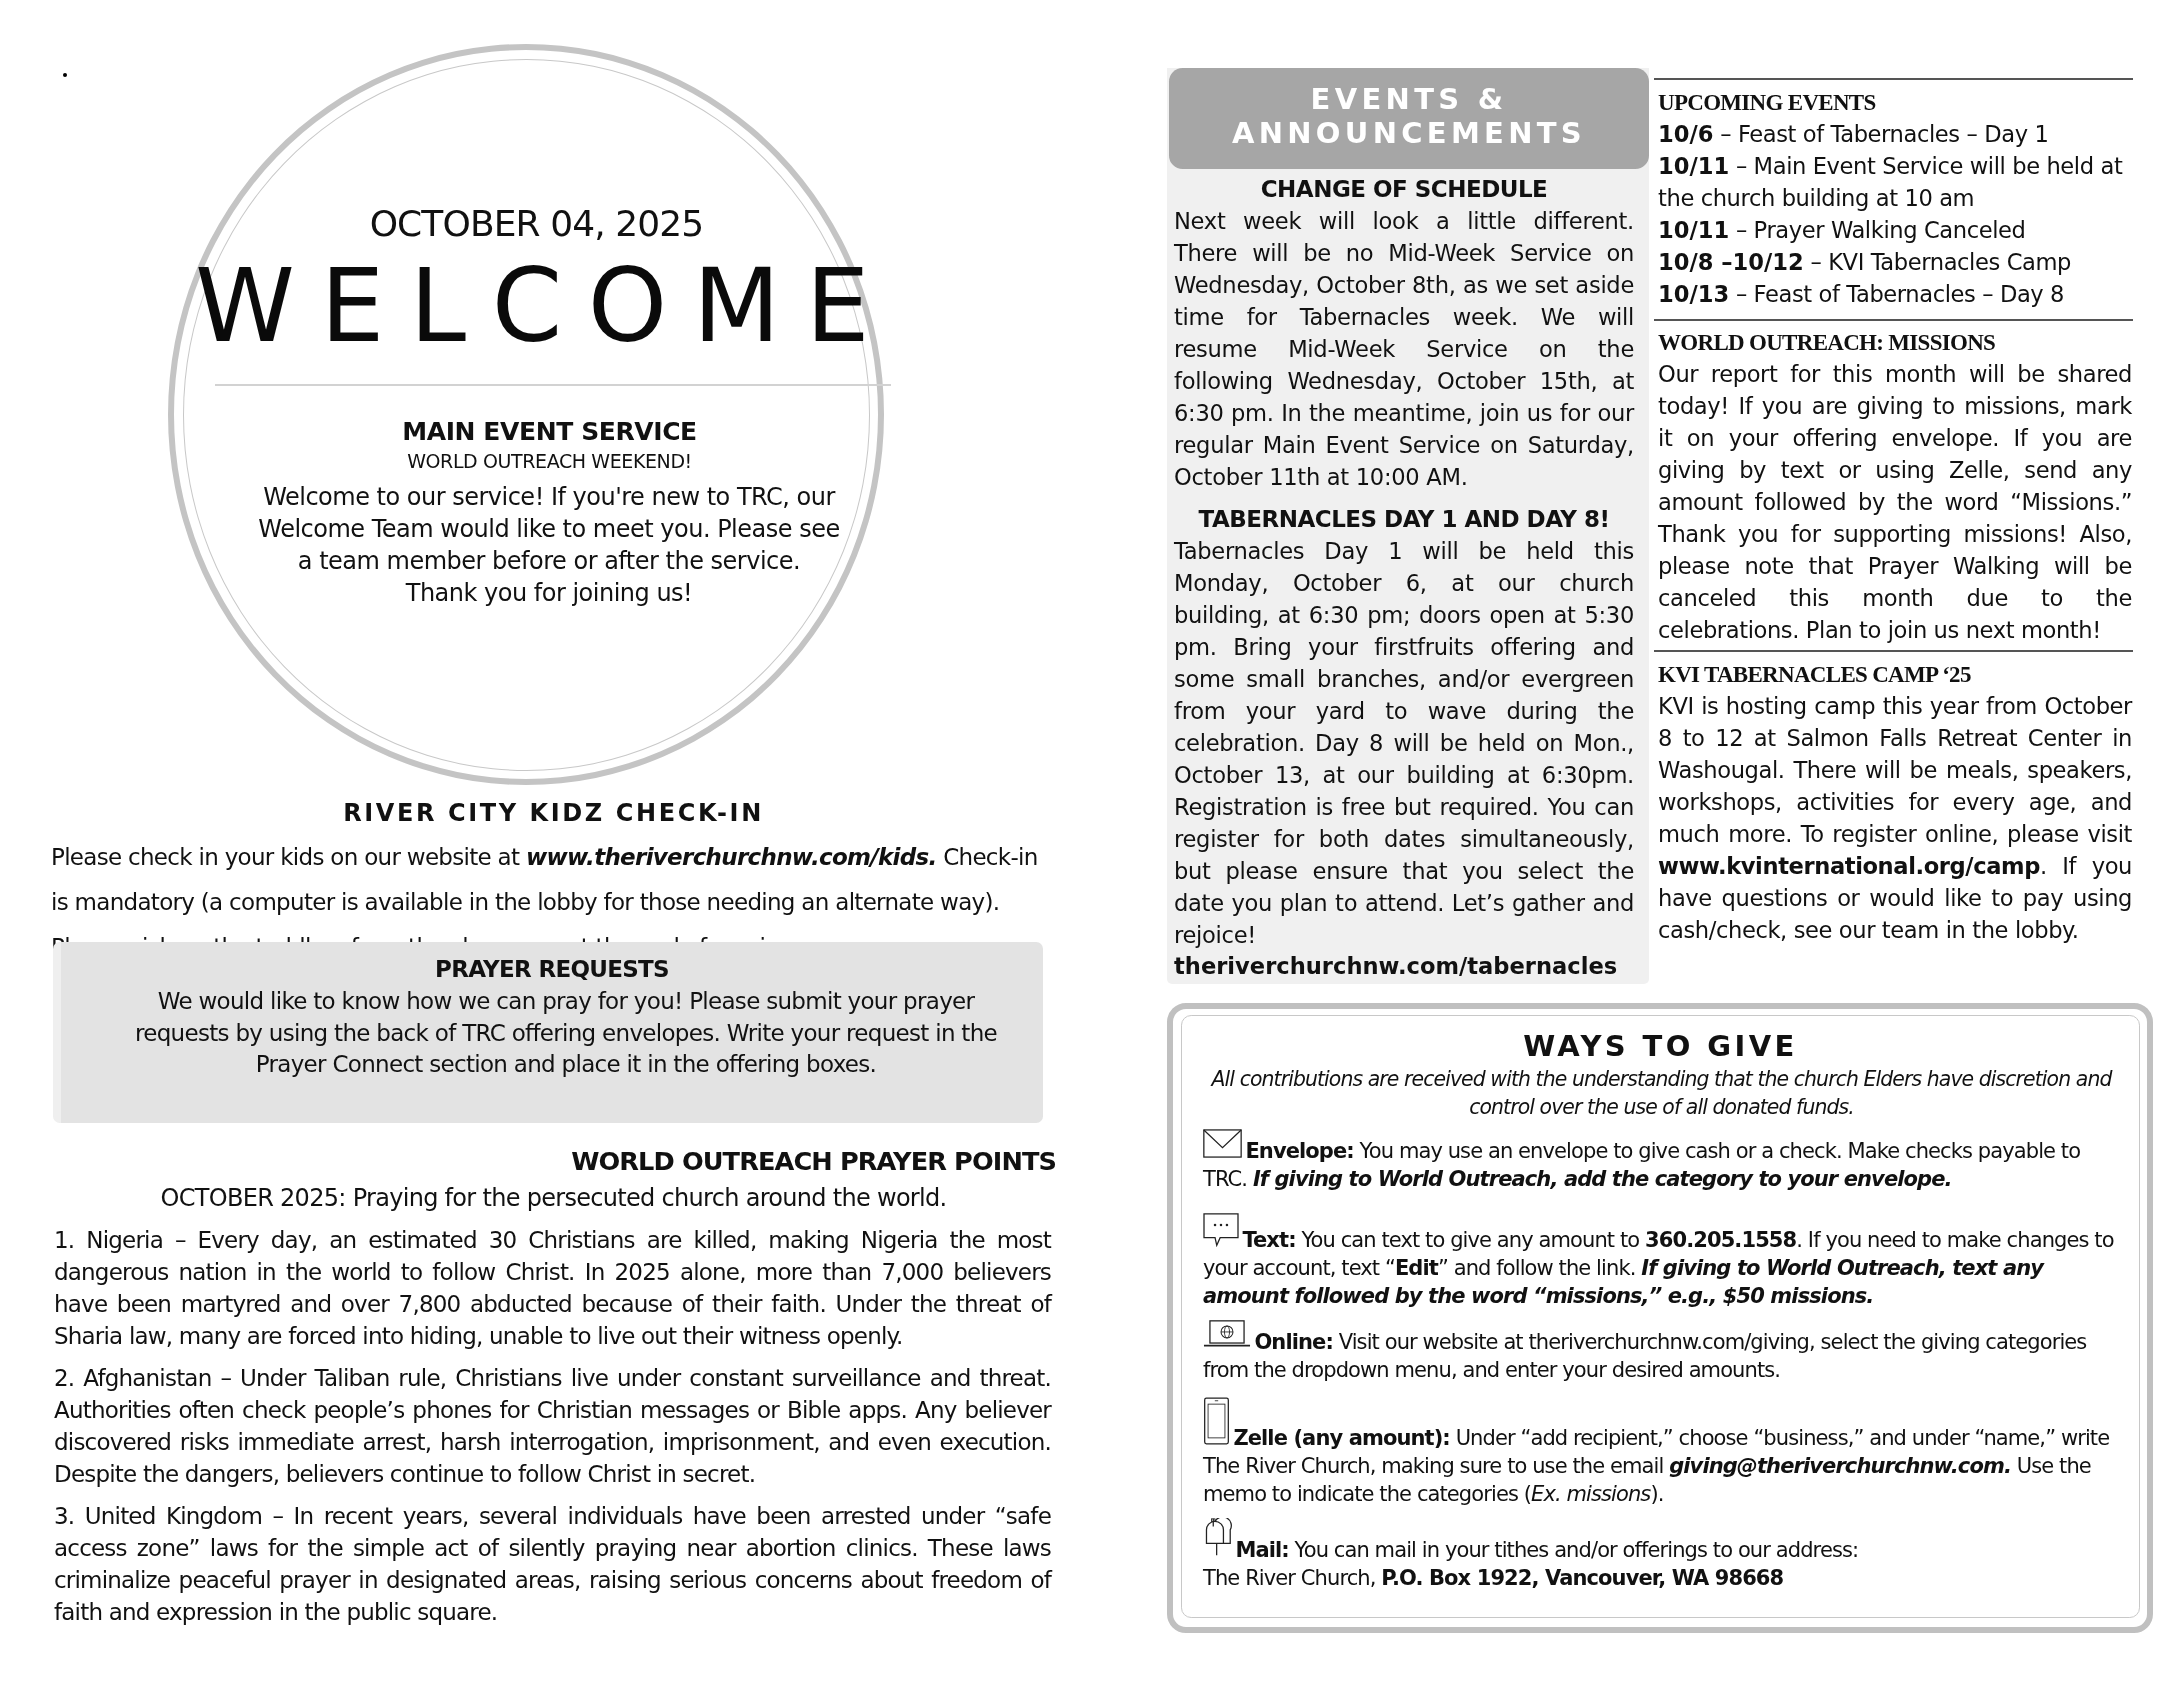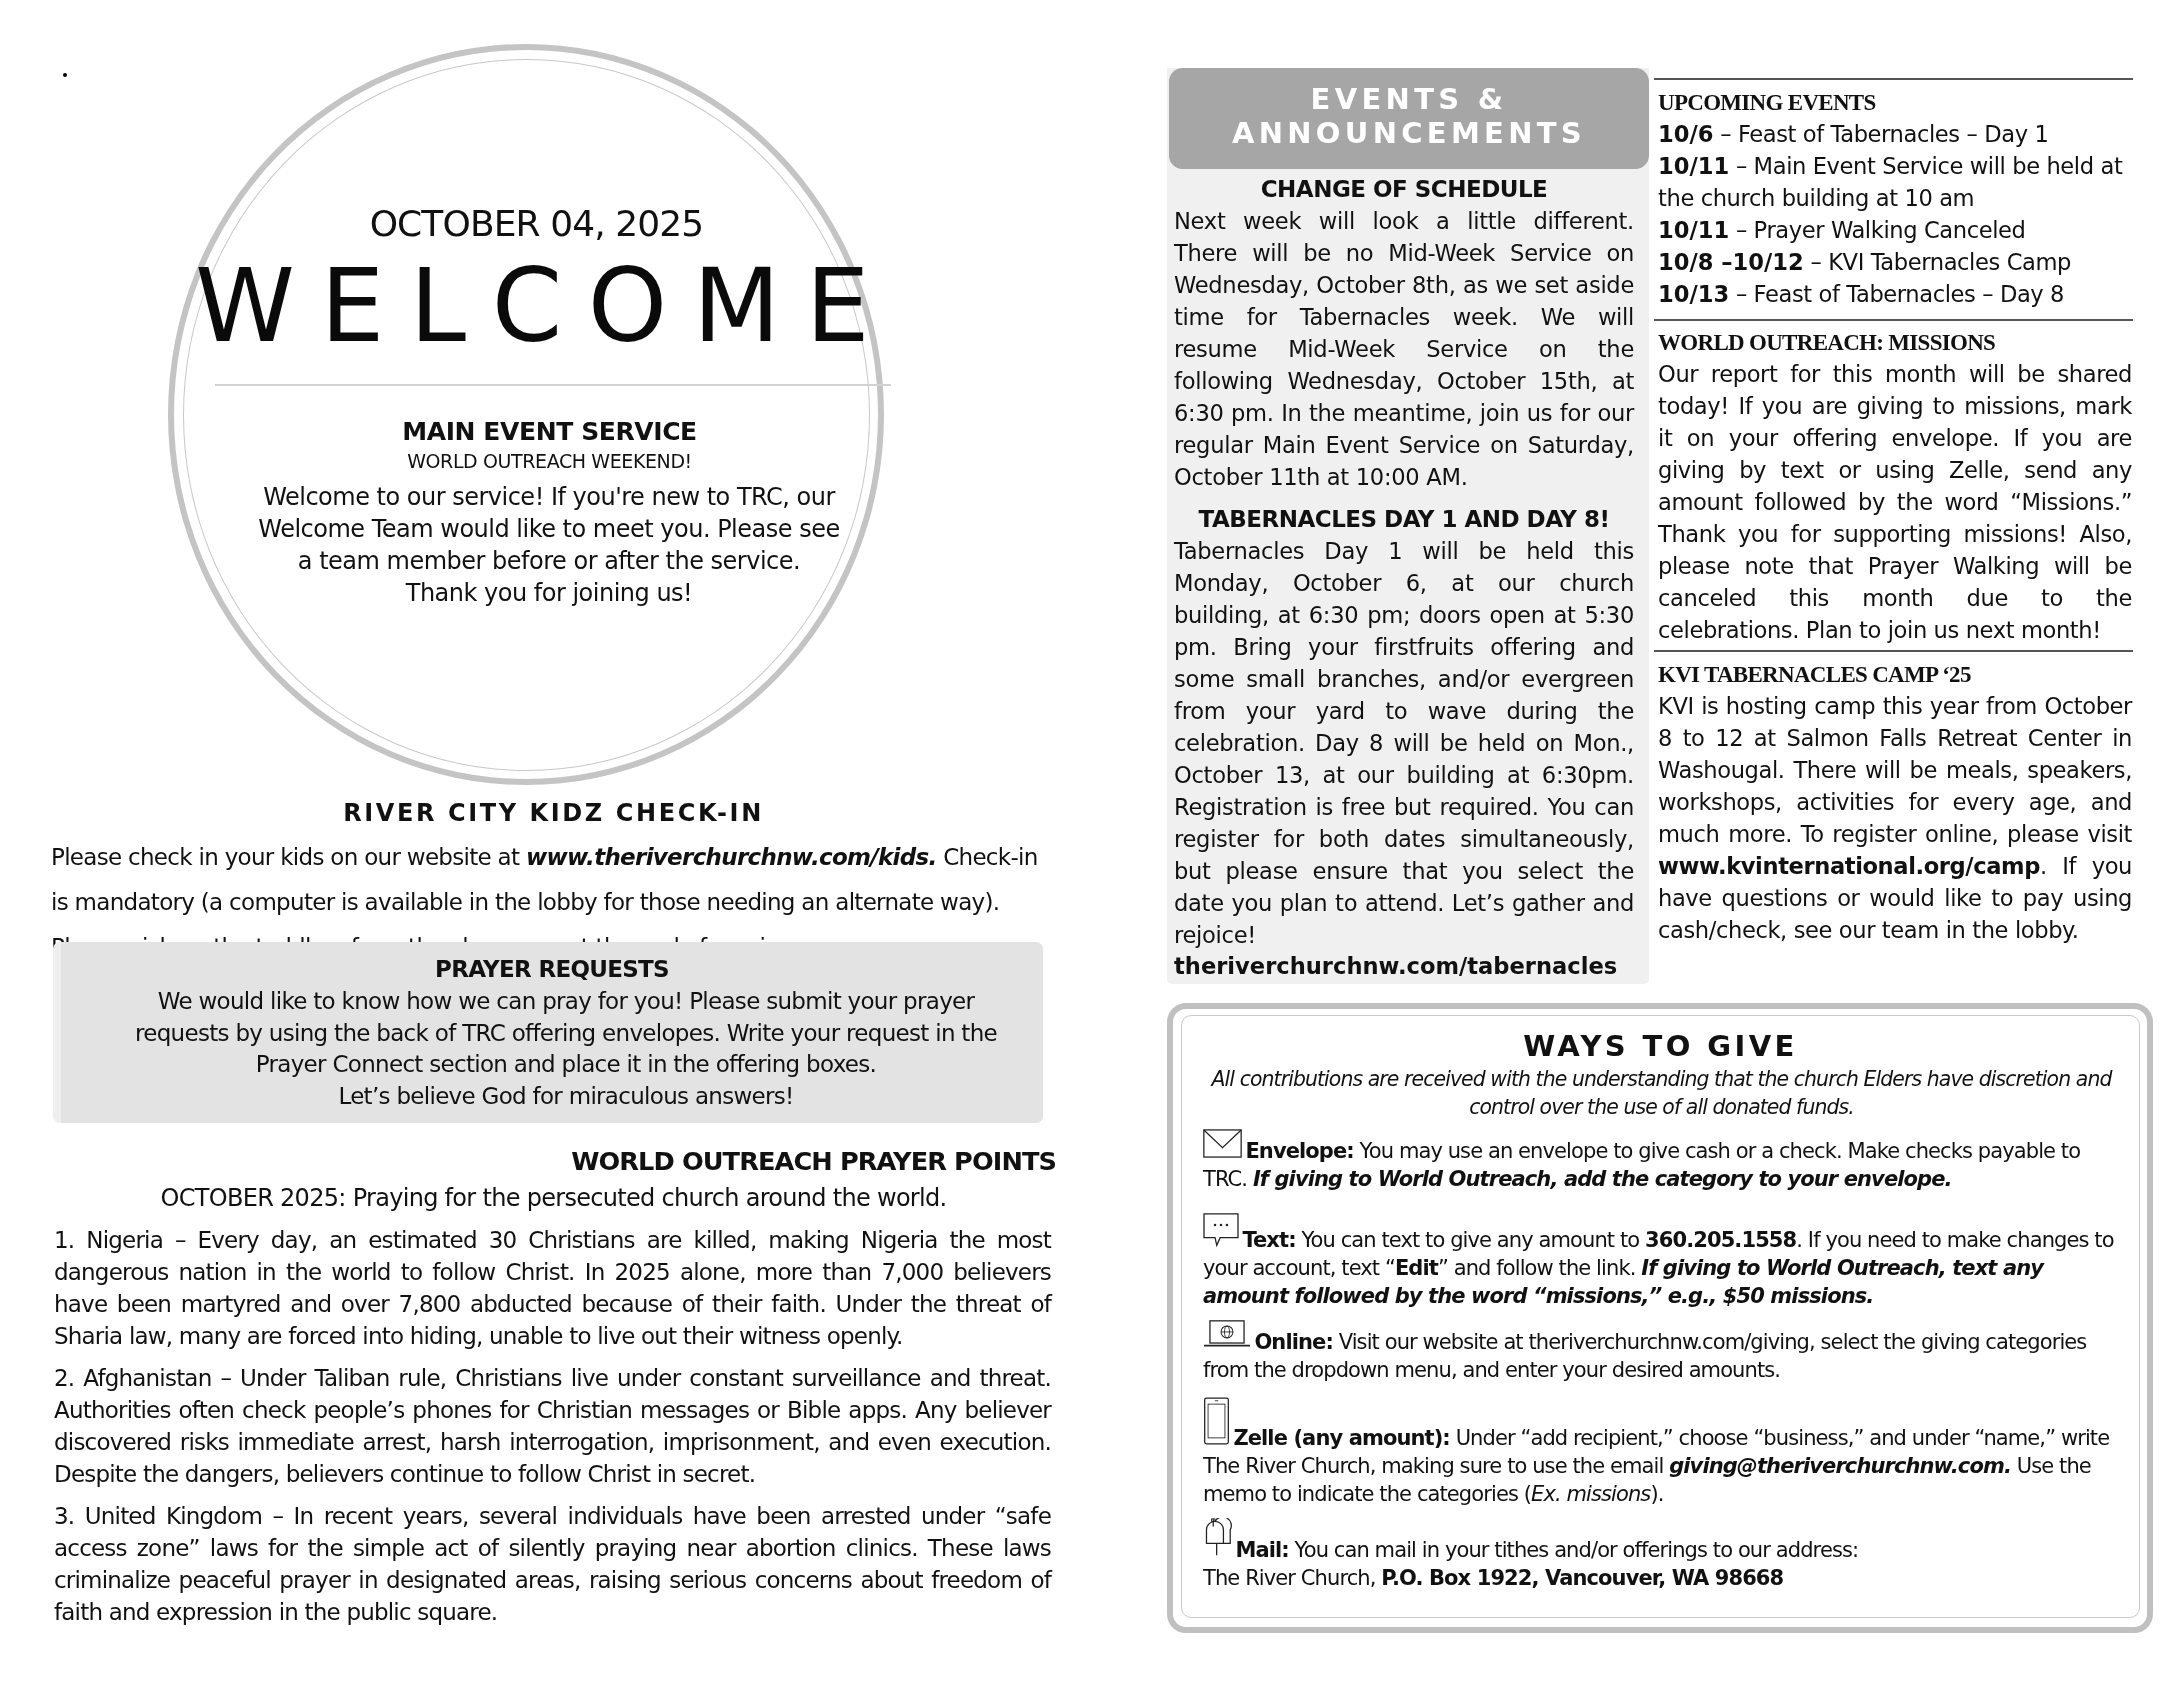--- a/index.html
+++ b/index.html
@@ -148,21 +148,20 @@
   <span>Please check in your kids on our website at </span><b>www.theriverchurchnw.com/kids.</b>
   <span>Check-in is mandatory (a computer is available in the lobby for those needing an alternate way). Please pick up the toddlers from the classroom at the end of service.</span>
 </div>
 
 <div class="prayer-box"></div>
 <div class="prayer-title">PRAYER REQUESTS</div>
 <div class="prayer-body">
   <div>We would like to know how we can pray for you! Please submit your prayer</div>
   <div>requests by using the back of TRC offering envelopes. Write your request in the</div>
   <div>Prayer Connect section and place it in the offering boxes.</div>
-  <div>Let’s believe God for miraculous answers!</div>
 </div>
 
 <div class="wo-title">WORLD OUTREACH PRAYER POINTS</div>
 <div class="wo-sub">OCTOBER 2025: Praying for the persecuted church around the world.</div>
 <div class="wo-points">
   <p class="wo-point">1. Nigeria – Every day, an estimated 30 Christians are killed, making Nigeria the most dangerous nation in the world to follow Christ. In 2025 alone, more than 7,000 believers have been martyred and over 7,800 abducted because of their faith. Under the threat of Sharia law, many are forced into hiding, unable to live out their witness openly.</p>
   <p class="wo-point">2. Afghanistan – Under Taliban rule, Christians live under constant surveillance and threat. Authorities often check people’s phones for Christian messages or Bible apps. Any believer discovered risks immediate arrest, harsh interrogation, imprisonment, and even execution. Despite the dangers, believers continue to follow Christ in secret.</p>
   <p class="wo-point">3. United Kingdom – In recent years, several individuals have been arrested under “safe access zone” laws for the simple act of silently praying near abortion clinics. These laws criminalize peaceful prayer in designated areas, raising serious concerns about freedom of faith and expression in the public square.</p>
 </div>
 

